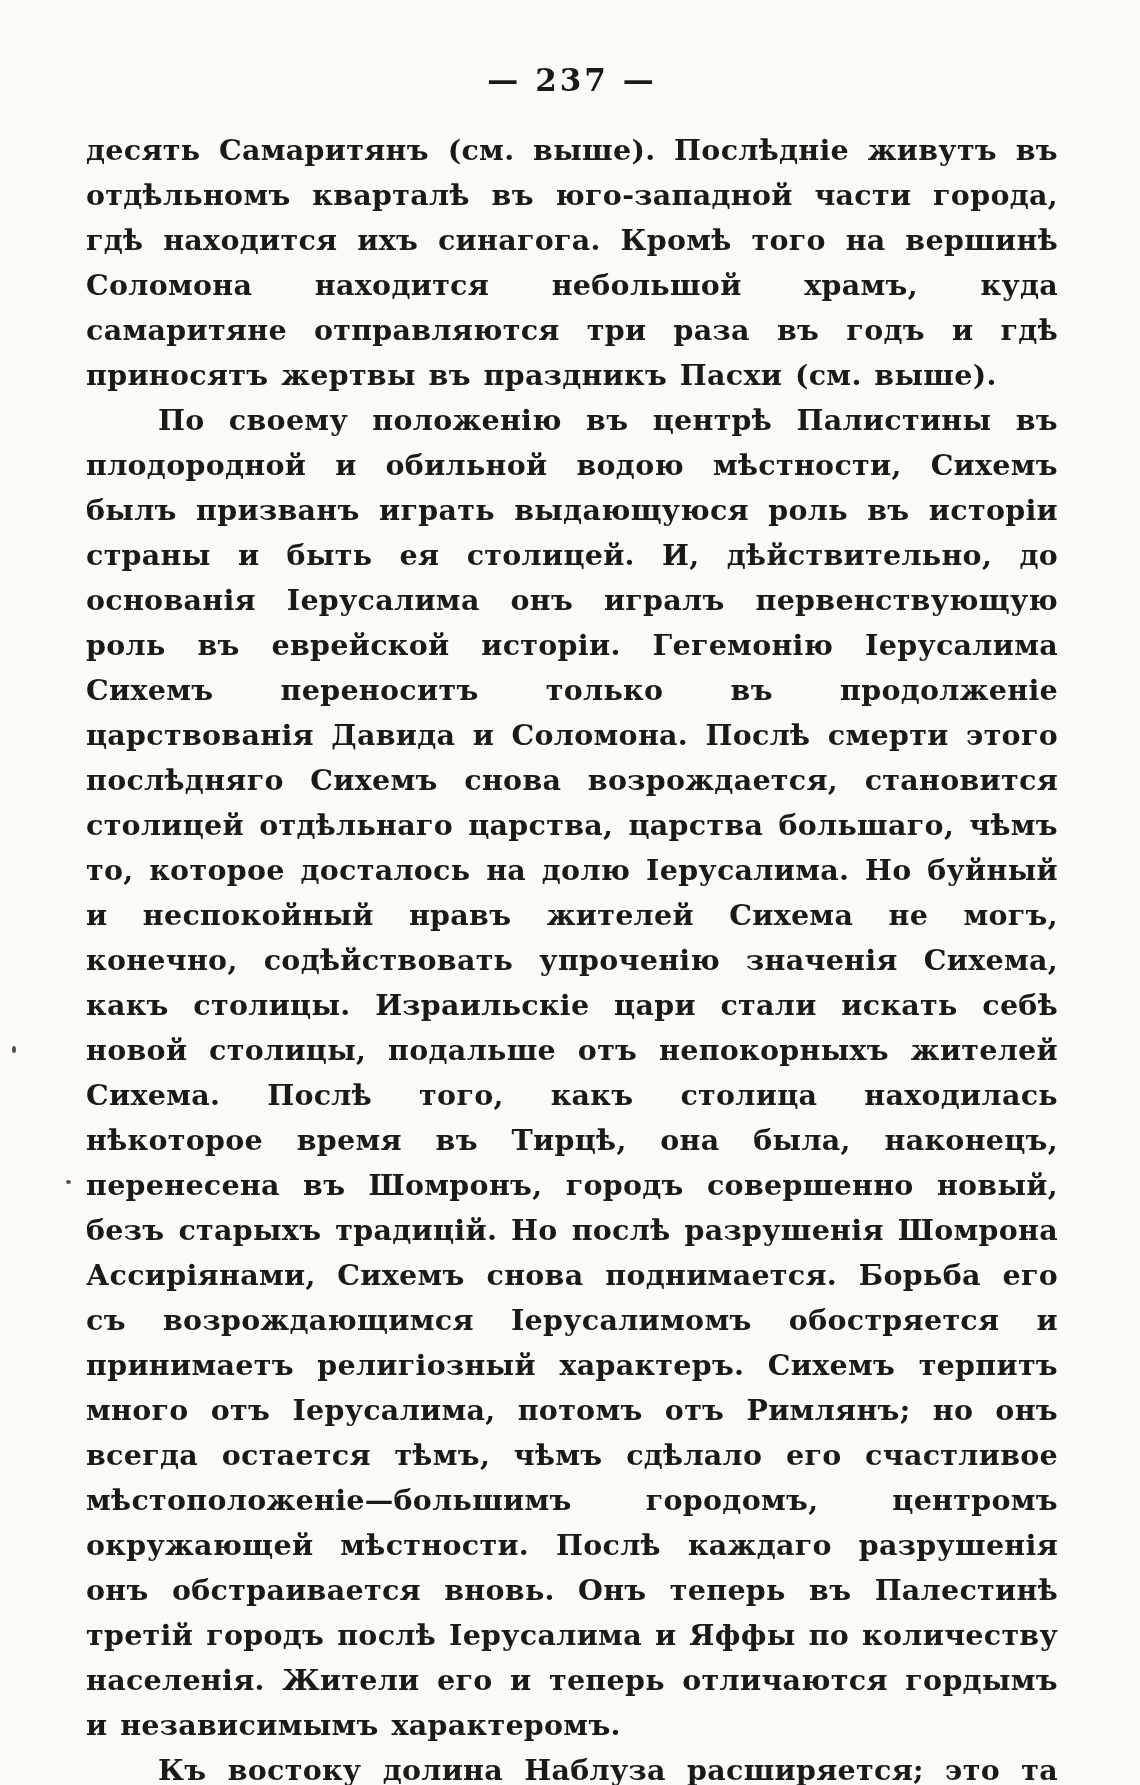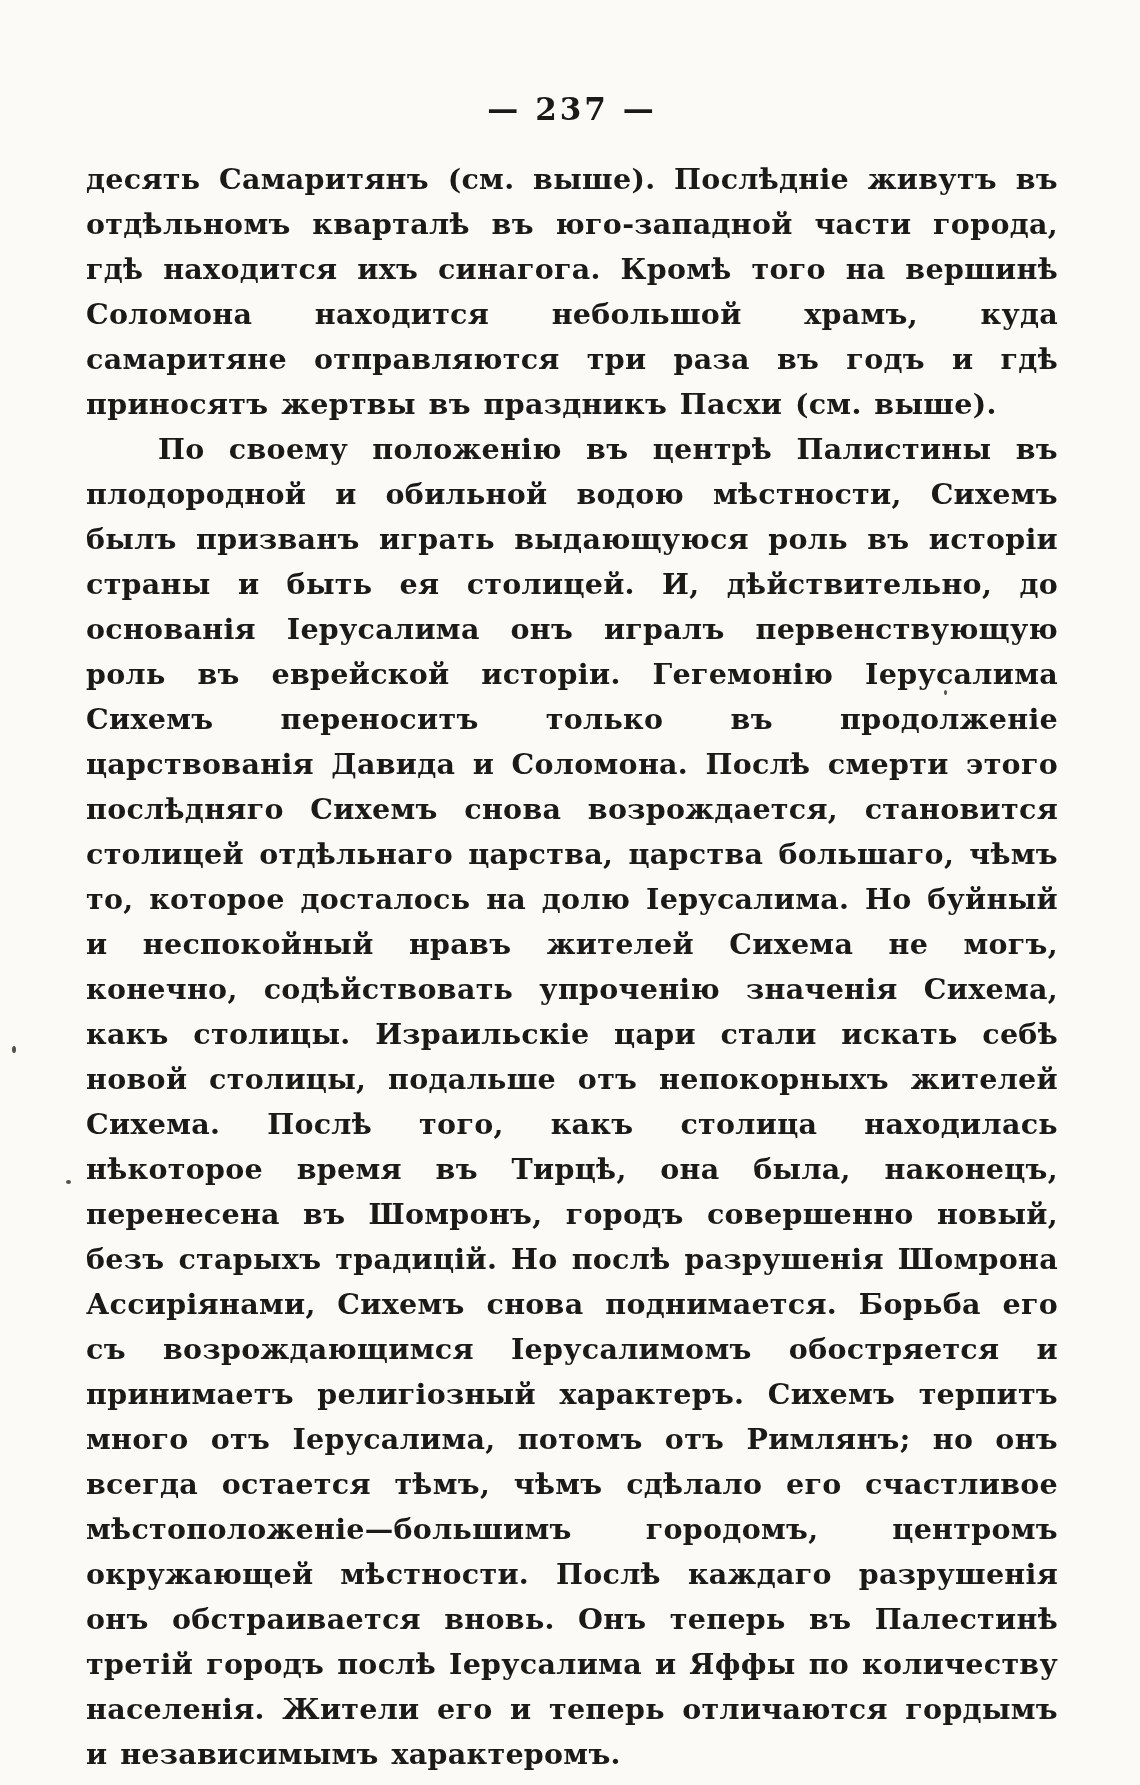--- a/index.html
+++ b/index.html
@@ -12,21 +12,21 @@
     background: #fbfaf7;
     color: #171614;
     font-family: "DejaVu Serif", "Liberation Serif", serif;
     overflow: hidden;
     position: relative;
   }
   .page {
     box-sizing: border-box;
     width: 1140px;
     height: 1785px;
-    padding: 91px 82px 40px 86px;
+    padding: 62px 82px 40px 86px;
   }
   .page-number {
     text-align: center;
     font-size: 31px;
     font-weight: bold;
     letter-spacing: 3px;
     margin: 0 0 30px 0;
     color: #1b1a18;
   }
   .body-text p {

